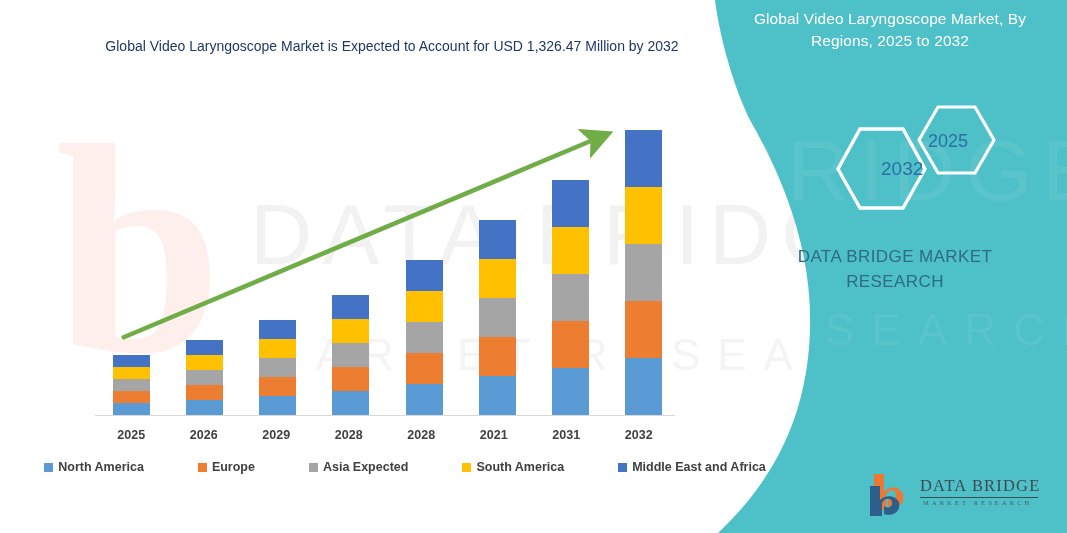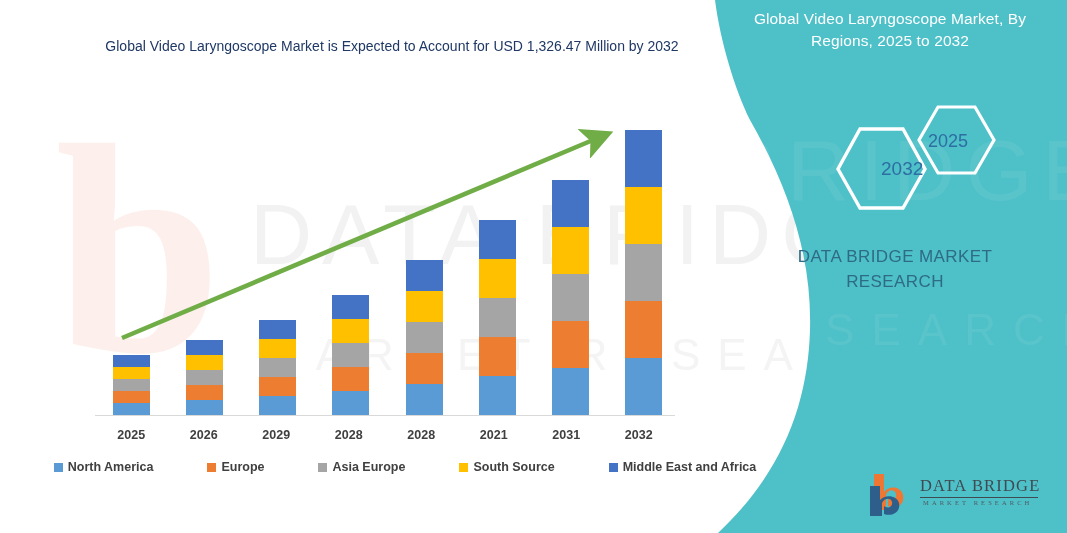--- a/index.html
+++ b/index.html
@@ -213,25 +213,25 @@
       <div class="lg-item">
         <span class="lg-swatch" style="background: rgb(91, 155, 213);"></span>
         <span class="lg-label">North America</span>
       </div>
       <div class="lg-item">
         <span class="lg-swatch" style="background: rgb(237, 125, 49);"></span>
         <span class="lg-label">Europe</span>
       </div>
       <div class="lg-item">
         <span class="lg-swatch" style="background: rgb(165, 165, 165);"></span>
-        <span class="lg-label">Asia Europe</span>
+        <span class="lg-label">Asia Expected</span>
       </div>
       <div class="lg-item">
         <span class="lg-swatch" style="background: rgb(255, 192, 0);"></span>
-        <span class="lg-label">South Source</span>
+        <span class="lg-label">South America</span>
       </div>
       <div class="lg-item">
         <span class="lg-swatch" style="background: rgb(68, 114, 196);"></span>
         <span class="lg-label">Middle East and Africa</span>
       </div>
     </div>
 
 
 </div>
 

